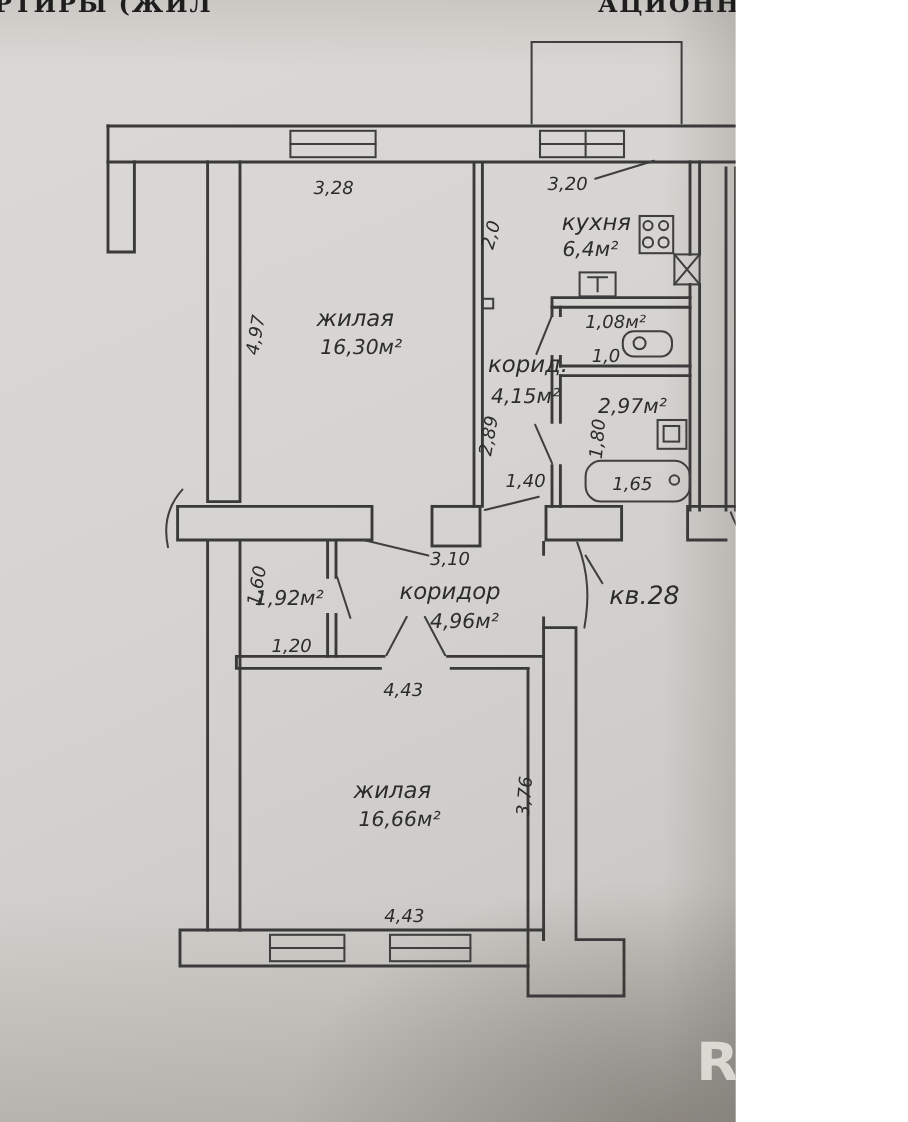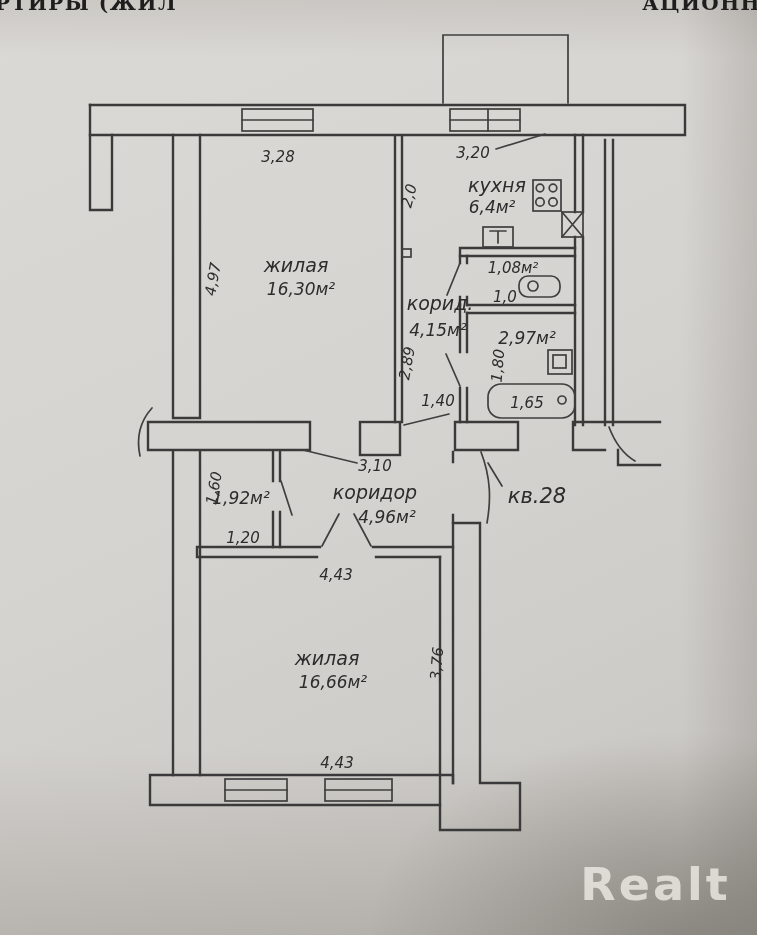--- a/index.html
+++ b/index.html
@@ -1,17 +1,17 @@
 <!DOCTYPE html>
 <html><head>
 <meta charset="utf-8">
 <style>
   html,body{margin:0;padding:0;}
   #stage{
-    position:relative;width:757px;height:935px;overflow:hidden;
+    position:relative;width:613px;height:935px;overflow:hidden;
     background:
       radial-gradient(ellipse 460px 300px at 90% 100%, rgba(88,82,74,0.42), rgba(88,82,74,0) 68%),
       linear-gradient(to right, rgba(0,0,0,0) 90%, rgba(80,76,70,0.18) 100%),
       linear-gradient(to bottom, rgba(120,116,110,0.16) 0%, rgba(0,0,0,0) 6%, rgba(0,0,0,0) 80%, rgba(100,95,88,0.22) 100%),
       linear-gradient(155deg,#dbd9d5 0%,#d6d4d0 45%,#cfcdc9 72%,#c6c4c0 100%);
     font-family:"DejaVu Sans",sans-serif;
   }
   .hdr{position:absolute;top:-9px;color:#1e1e1e;font:bold 20px "DejaVu Serif",serif;letter-spacing:1.5px;white-space:nowrap;}
   .hdr-l{left:-5px;}
   .hdr-r{right:-4px;}

